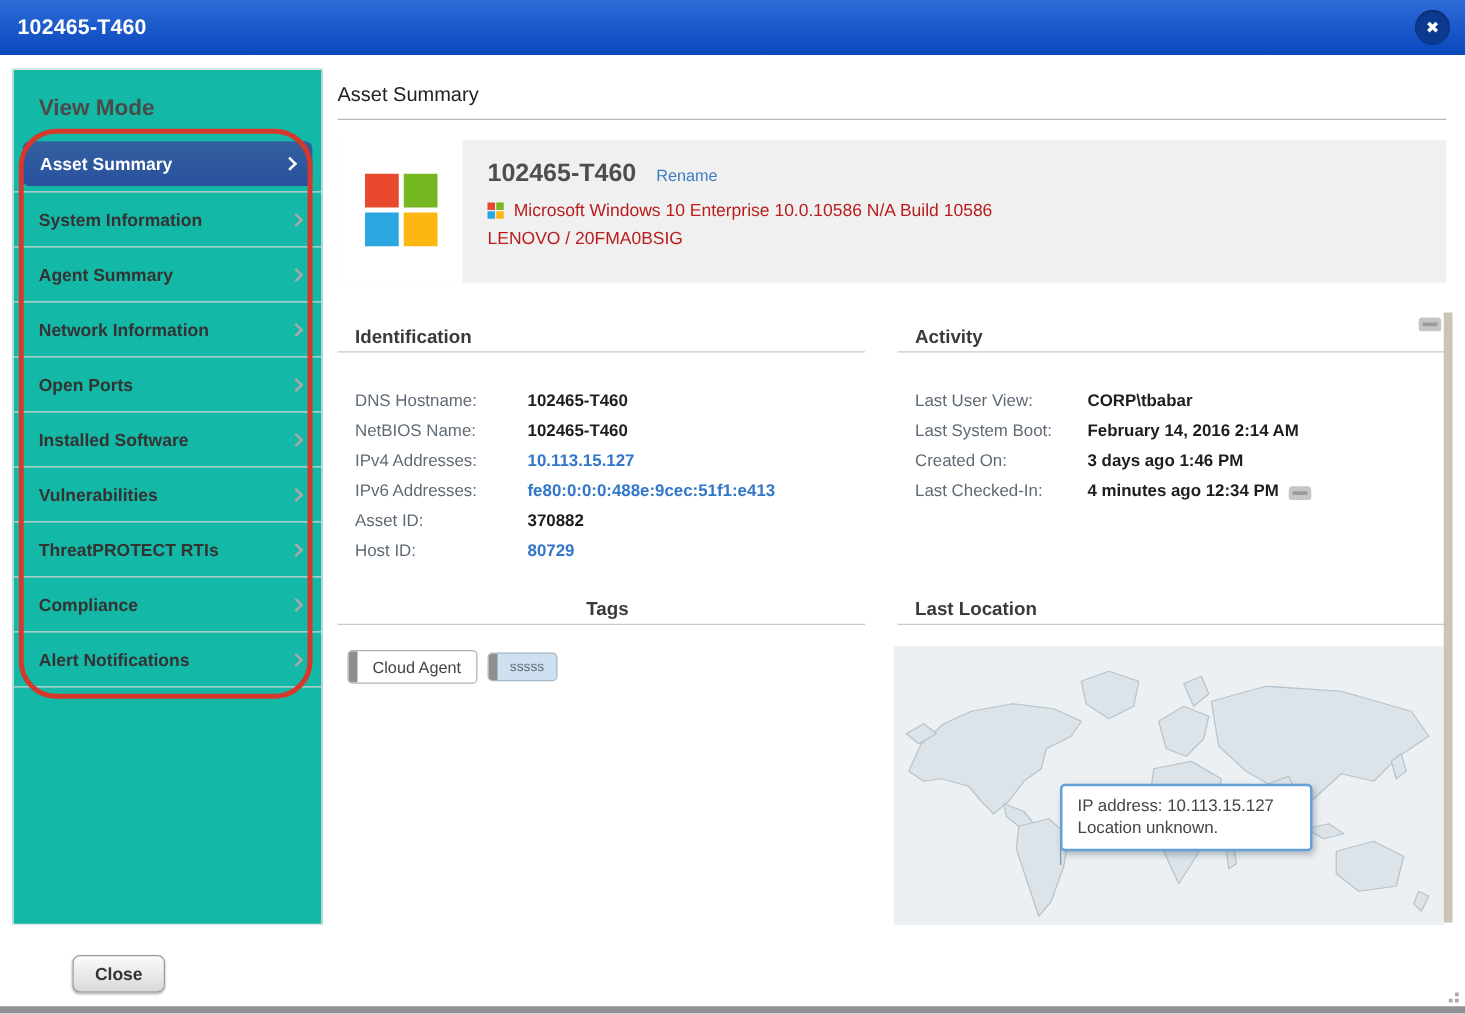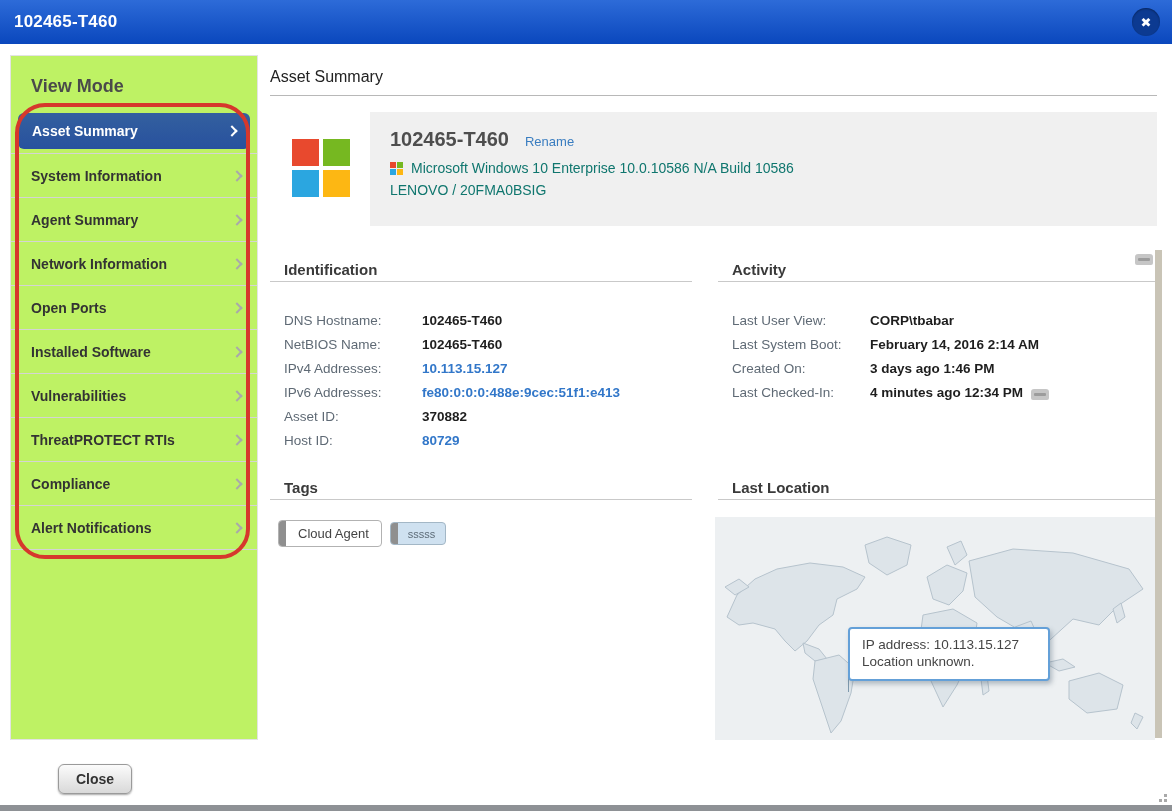--- a/index.html
+++ b/index.html
@@ -10,21 +10,21 @@
   
   .titlebar { position:absolute; left:0; top:0; width:1172px; height:44px;
     background:linear-gradient(#2d6bd8,#0a47bd); display:flex; align-items:center; }
   .titlebar-title { color:#fff; font-size:17px; font-weight:bold; padding-left:14px; letter-spacing:.2px; }
   .close-circle { position:absolute; right:12px; top:8px; width:28px; height:28px; border-radius:50%;
     background:#0c3a91; color:#fff; display:flex; align-items:center; justify-content:center;
     font-size:13px; font-weight:bold; cursor:pointer; box-shadow:inset 0 1px 2px rgba(0,0,0,.35); }
 
   
   .sidebar { position:absolute; left:10px; top:55px; width:248px; height:685px;
-    background:#bef264; border:1px solid #e3e3e3; }
+    background:#14b8a6; border:1px solid #e3e3e3; }
   .viewmode { font-size:18px; font-weight:bold; color:#4a4a4a; padding:20px 0 0 20px; }
   .nav { position:absolute; left:0; top:54px; width:100%; }
   .nav-item { position:relative; height:44px; display:flex; align-items:center;
     padding:0 16px 0 20px; border-bottom:1px solid #d4d4d4; cursor:pointer; }
   .nav-item .lbl { font-size:14px; font-weight:bold; color:#333; flex:1; }
   .chev { width:8px; height:8px; border-top:2px solid #a9a9a9; border-right:2px solid #a9a9a9;
     transform:rotate(45deg); flex:none; }
   .nav-item.selected { border-bottom:1px solid #d4d4d4; padding:0; }
   .nav-item.selected .pill { position:absolute; left:7px; right:7px; top:3px; bottom:4px;
     background:linear-gradient(#33609f,#28519e); background-color:#2b57a7; border-radius:6px;
@@ -52,28 +52,28 @@
   .asset-name-row { display:flex; align-items:baseline; }
   .asset-name { font-size:20px; font-weight:bold; color:#4e4e4e; }
   .rename-link { font-size:13px; color:#3a7dc0; margin-left:16px; cursor:pointer; }
   .os-row { display:flex; align-items:center; margin-top:9px; }
   .winlogo-small { width:13px; height:13px; display:grid; grid-template-columns:6px 6px;
     grid-template-rows:6px 6px; gap:1px; margin-right:8px; flex:none; }
   .winlogo-small div:nth-child(1){ background:#e8492e; }
   .winlogo-small div:nth-child(2){ background:#76b821; }
   .winlogo-small div:nth-child(3){ background:#2ba6e0; }
   .winlogo-small div:nth-child(4){ background:#fdb713; }
-  .os-text, .hw-text { font-size:14px; color:#0f766e; }
+  .os-text, .hw-text { font-size:14px; color:#b91c1c; }
   .hw-text { margin-top:6px; }
 
   
   .section { position:absolute; }
   .sec-ident   { left:270px; top:248px; width:422px; }
   .sec-activity{ left:718px; top:248px; width:439px; }
-  .sec-tags    { left:270px; top:466px; width:422px; }
+  .sec-tags    { left:270px; top:466px; width:422px;text-align:center; }
   .sec-loc     { left:718px; top:466px; width:439px; }
   .sec-head { display:flex; align-items:center; padding:0 4px 0 14px; height:22px; }
   .sec-title { font-size:15px; font-weight:bold; color:#3a3a3a; flex:1;margin-top:20px; }
   .sec-divider { height:1px; background:#c9c9c9; margin-top:11px; }
   .rows { padding:22px 0 0 14px; }
   .row { height:24px; display:flex; align-items:flex-end; }
   .row .lbl { width:138px; flex:none; font-size:13.5px; color:#5f6a75; }
   .row .val { font-size:13.5px; font-weight:bold; color:#1e1e1e; white-space:nowrap; }
   .row .val.link { color:#3277c9; cursor:pointer; }
   .agent-icon { width:18px; height:11px; border-radius:3px 3px 2px 2px; background:#c6c6c6;

